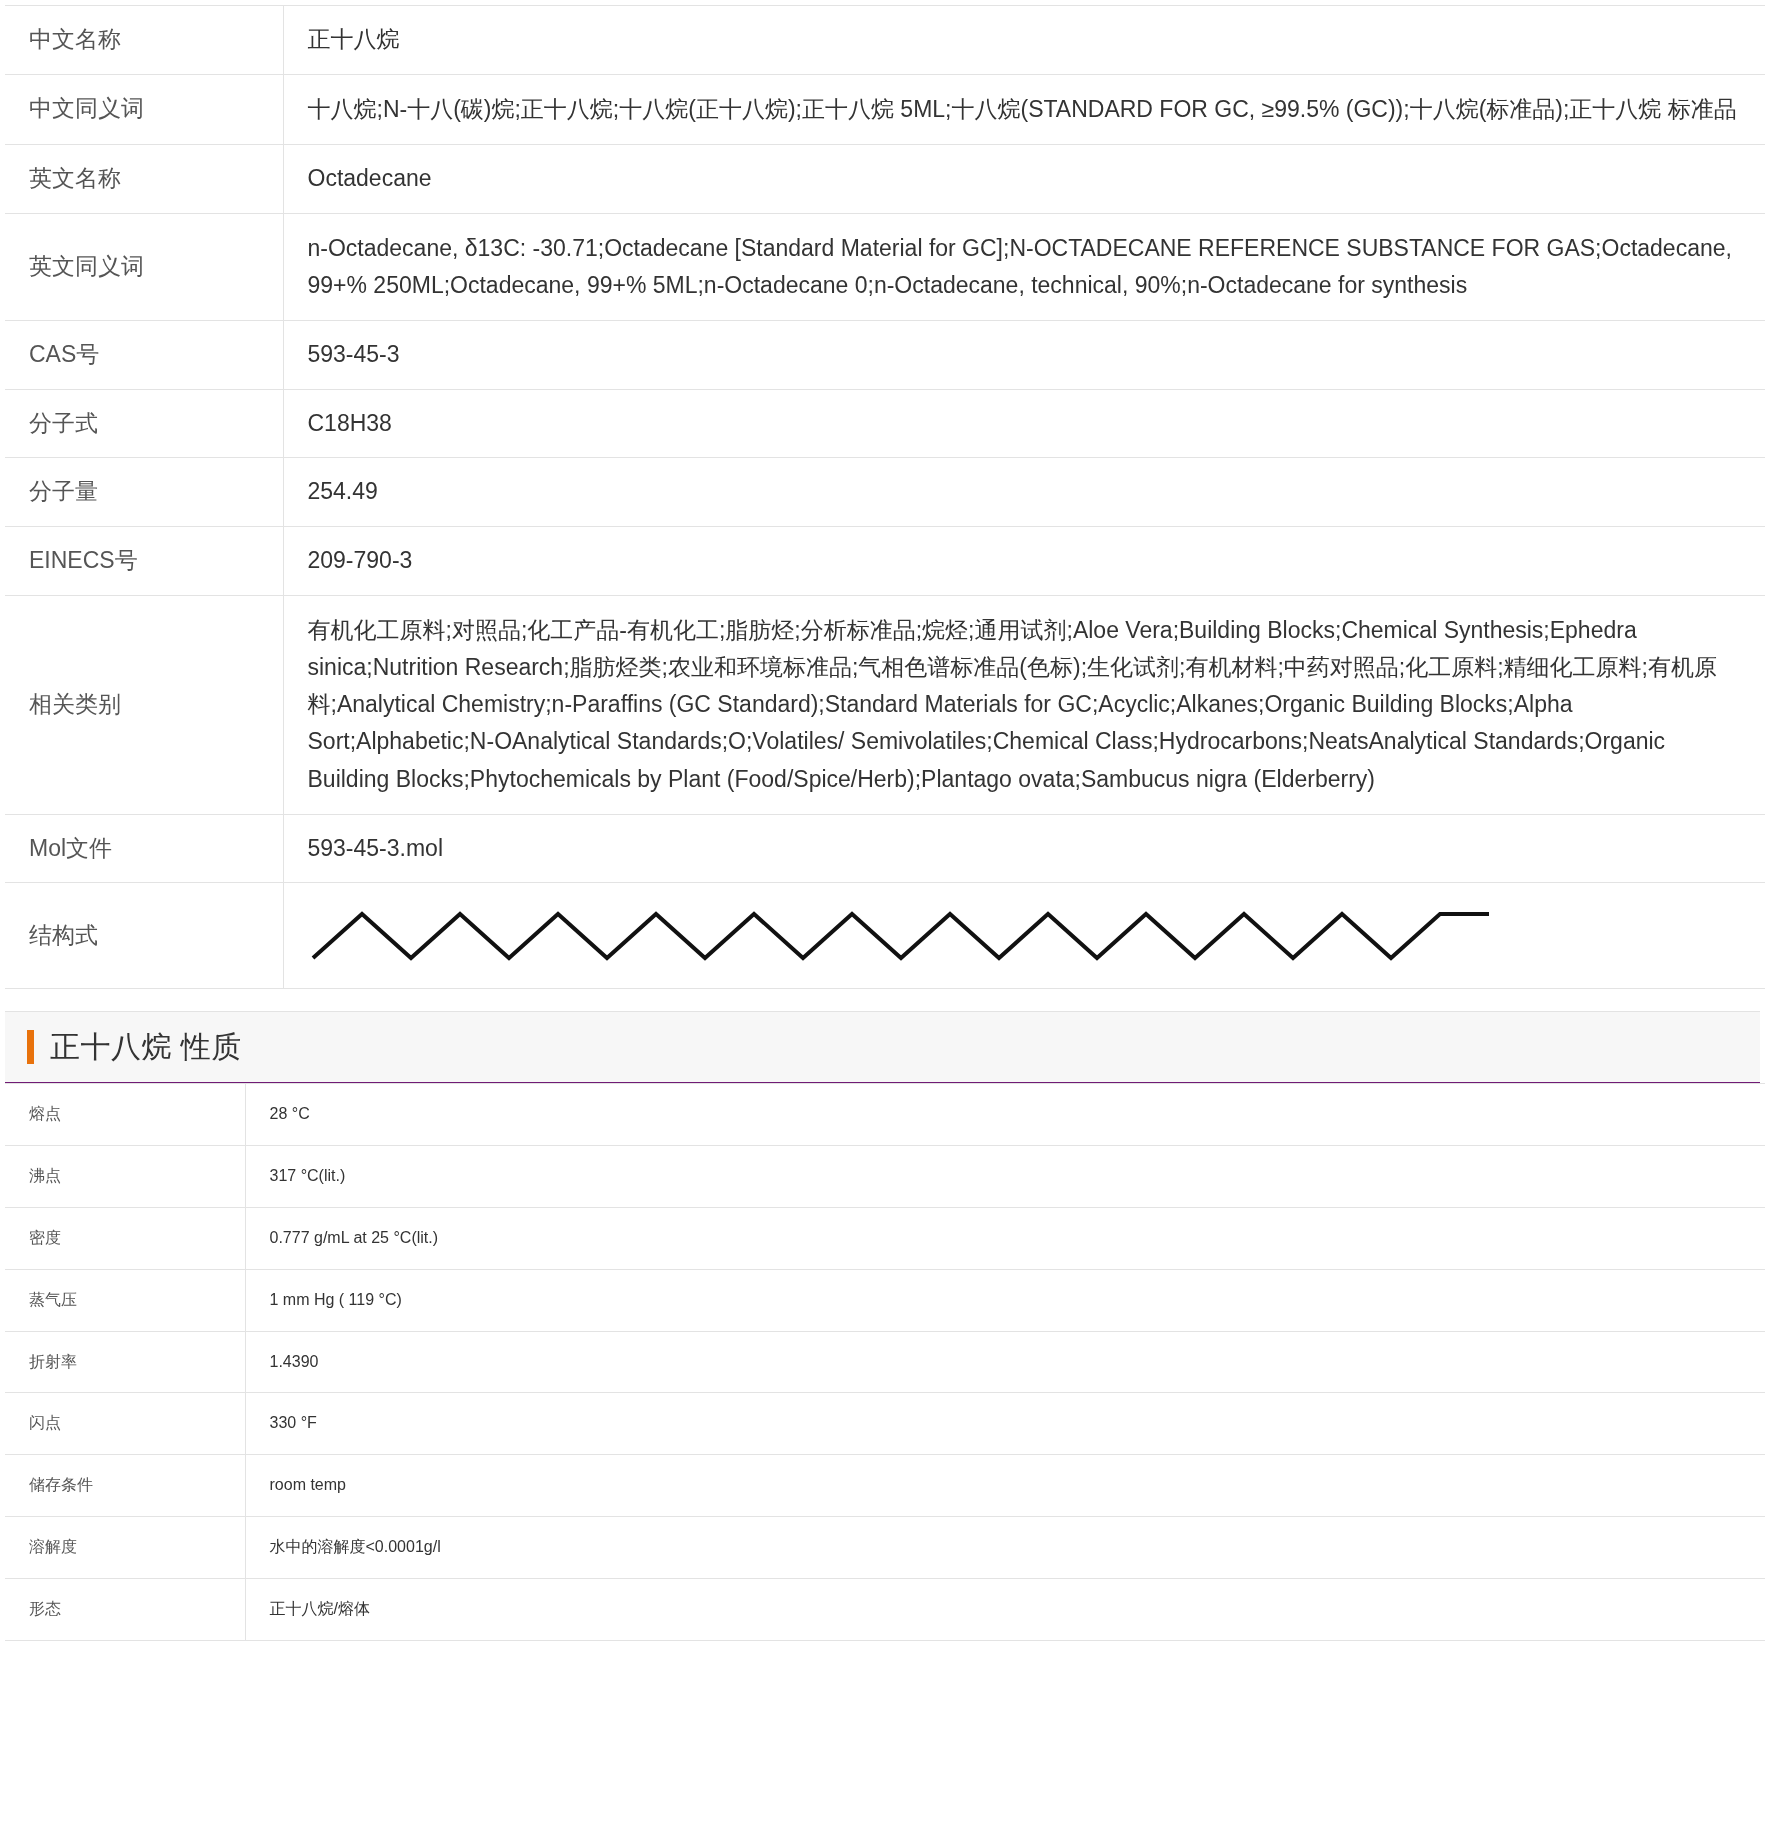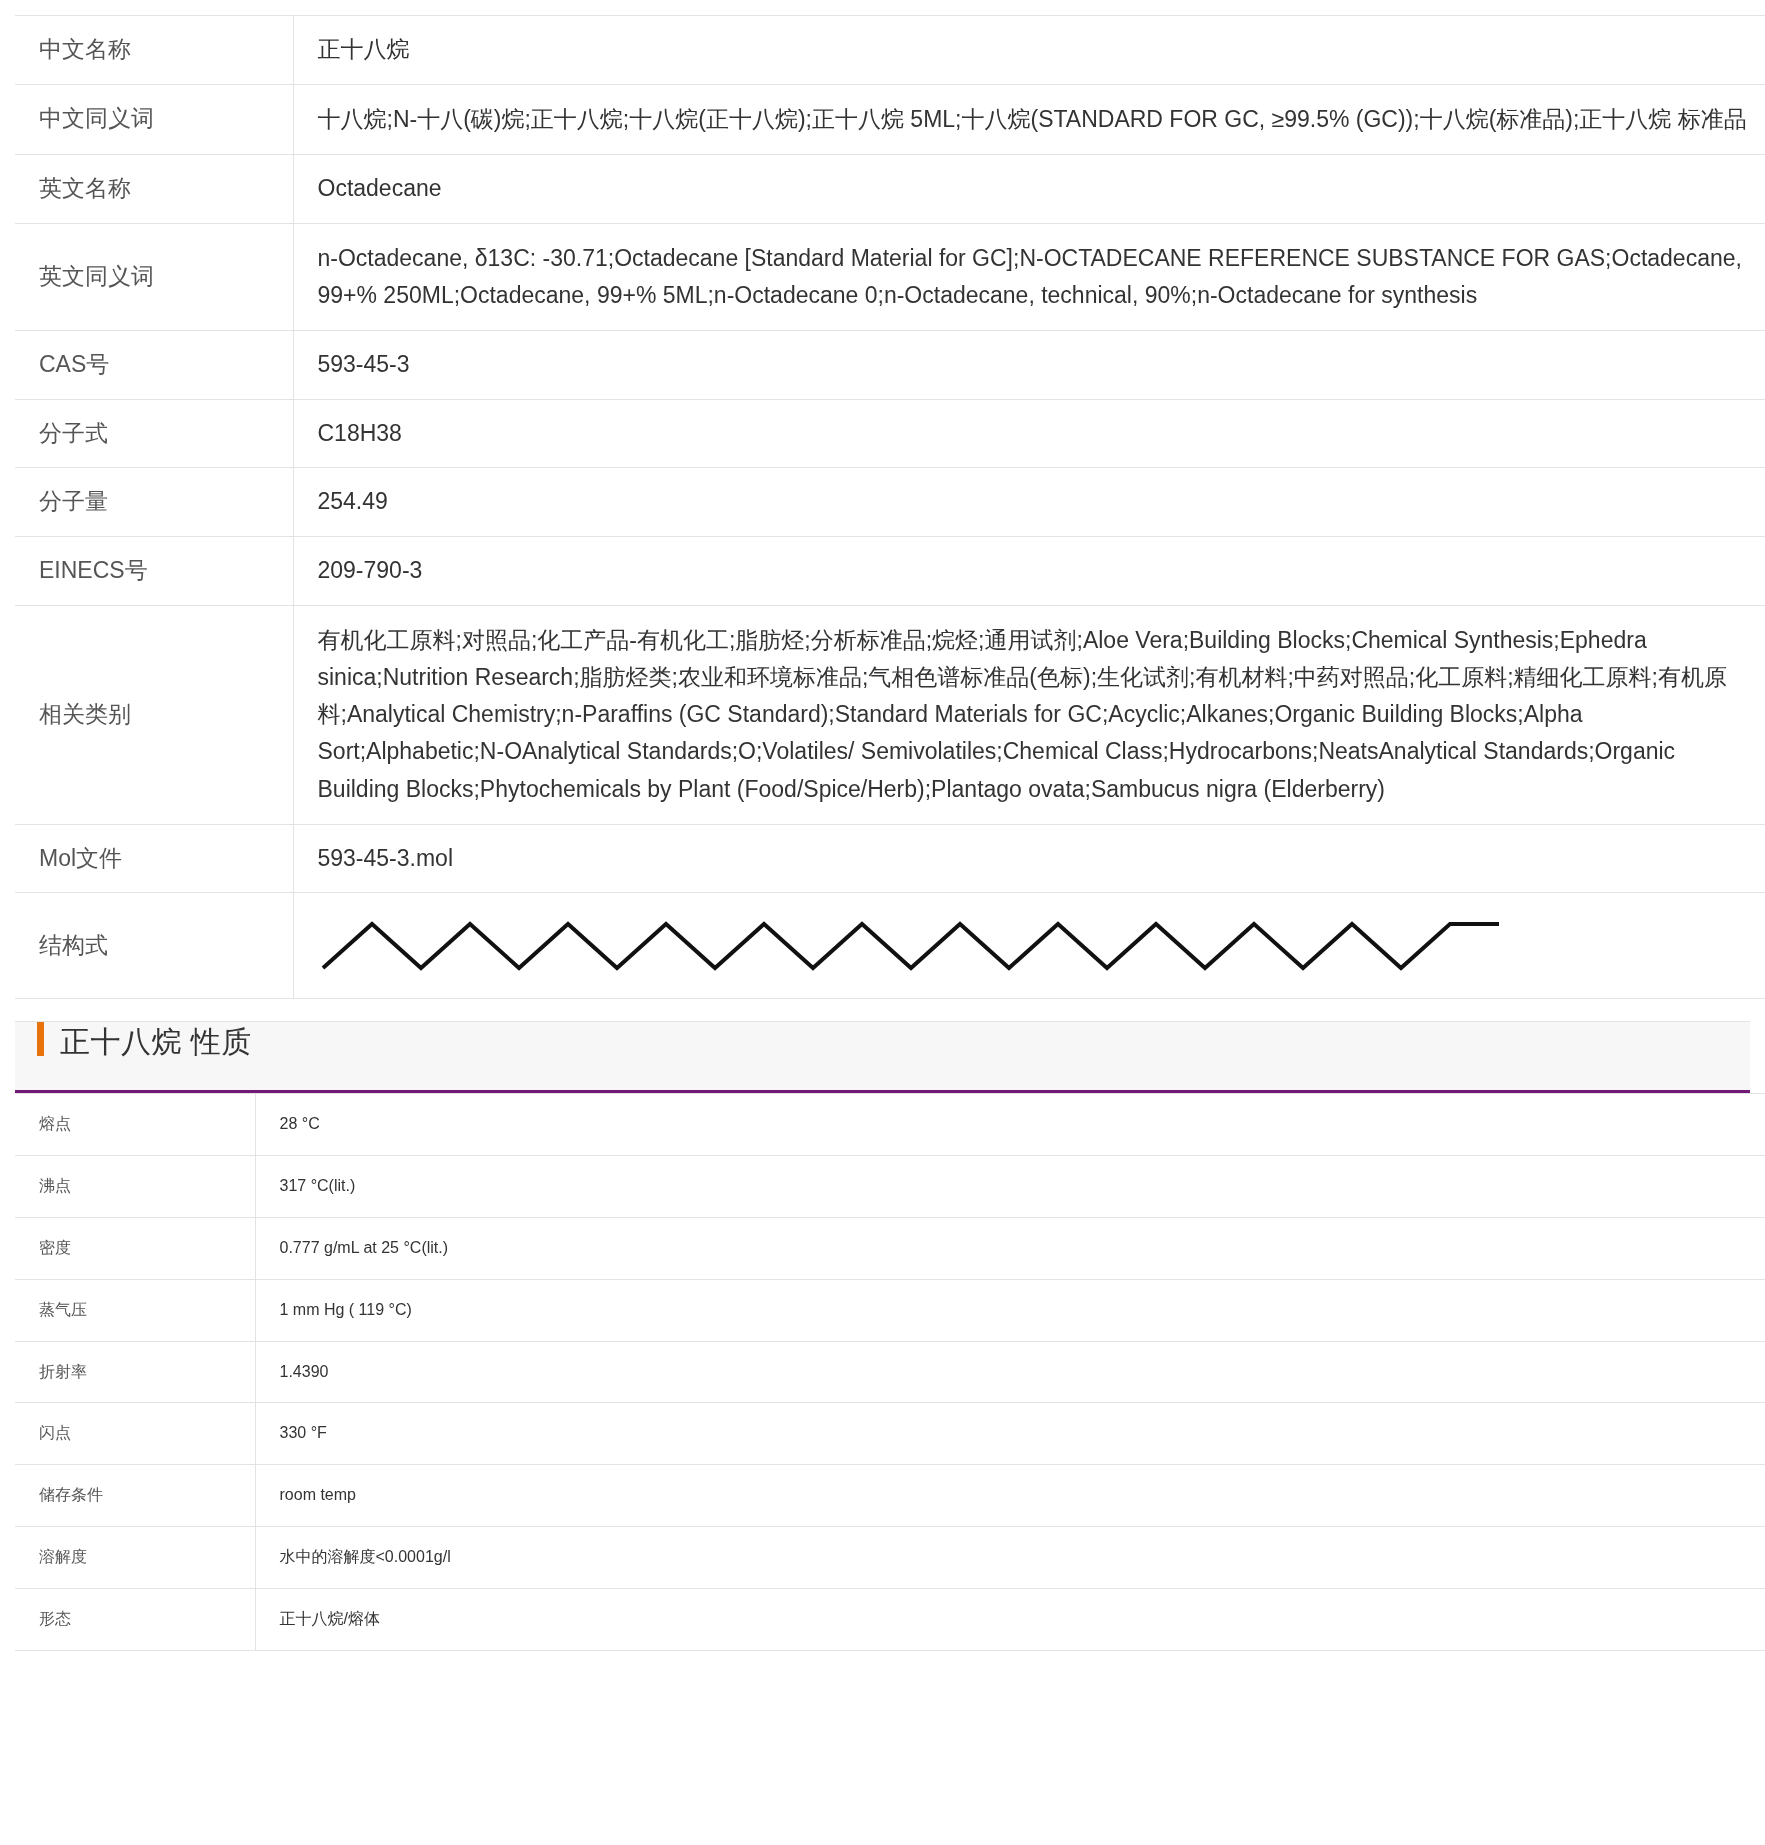--- a/index.html
+++ b/index.html
@@ -9,21 +9,21 @@
   }
   body {
     width: 1765px;
     font-family: "Liberation Sans", "DejaVu Sans", sans-serif;
     color: #333333;
     -webkit-font-smoothing: antialiased;
   }
   .page {
     width: 1765px;
     box-sizing: border-box;
-    padding: 15px;
+    padding: 5px;
   }
 
   
   .info-table {
     width: 1765px;
     border-collapse: collapse;
     table-layout: fixed;
     border-top: 1px solid #e3e3e3;
   }
   .info-table col.label-col { width: 278px; }
@@ -66,25 +66,25 @@
     display: block;
   }
 
   
   .section-gap {
     height: 22px;
     background: #ffffff;
   }
   .section-header {
     display: flex;
-    align-items: flex-start;
+    align-items: center;
     height: 72px;
     background: #f7f7f7;
     border-top: 1px solid #e3e3e3;
-    border-bottom: 3px solid #701a75;
+    border-bottom: 1px solid #701a75;
     padding-left: 22px;
     box-sizing: border-box;
   }
   .section-bar {
     width: 7px;
     height: 34px;
     background: #e8720c;
     margin-right: 16px;
     flex: 0 0 auto;
   }

